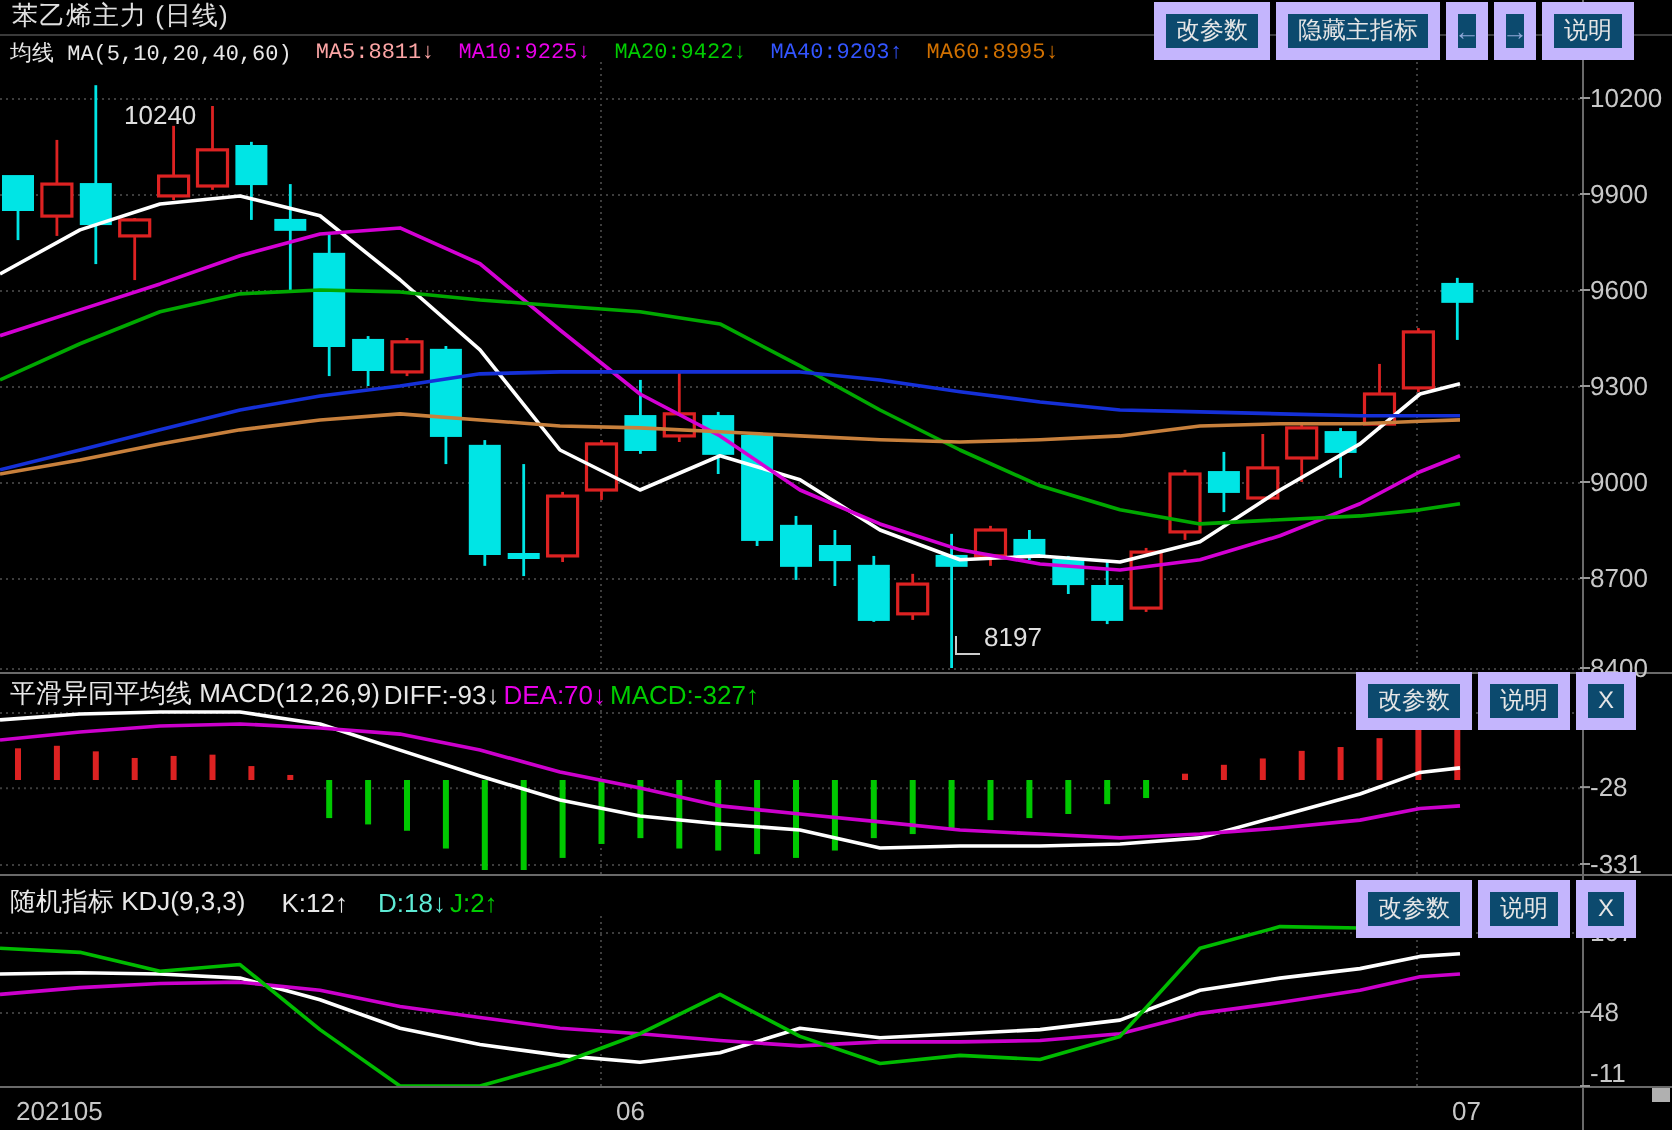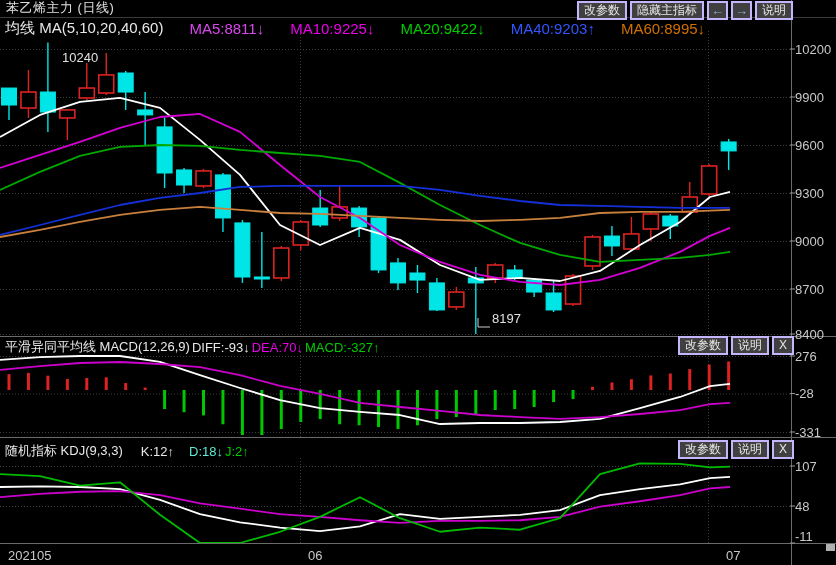--- a/index.html
+++ b/index.html
@@ -4,25 +4,25 @@
 <style>
   html,body{margin:0;padding:0;background:#000;}
   body{width:836px;height:565px;position:relative;overflow:hidden;
        font-family:"Liberation Sans", sans-serif;}
   .screen{position:absolute;inset:0;}
   #chart{position:absolute;left:0;top:0;}
   .row{position:absolute;display:flex;align-items:center;white-space:nowrap;}
   .title-row{left:6px;top:1px;height:16px;align-items:flex-end;}
   .title{color:#e0e0e0;font-size:13px;letter-spacing:0.5px;}
   .toolbar{position:absolute;left:577px;top:1px;display:flex;gap:3px;}
-  .btn{background:#404040;border:2px solid #c4b5fd;color:#e6e6e6;font-size:12px;
-       line-height:13px;height:19px;padding:1px 5px;font-family:inherit;cursor:default;
+  .btn{background:#0c4a6e;border:6px solid #c4b5fd;color:#e6e6e6;font-size:12px;
+       line-height:13px;height:29px;padding:1px 5px;font-family:inherit;cursor:default;
        display:inline-flex;align-items:center;justify-content:center;box-sizing:border-box;}
   .btn.arrow{width:21px;color:#8fa8d8;font-weight:bold;font-size:13px;padding:1px 2px;}
-  .ma-row{left:5px;top:19px;gap:26px;font-size:15px;}
+  .ma-row{left:5px;top:19px;gap:12px;font-size:11px;font-family:Liberation Mono, monospace;}
   .ind-row{left:5px;gap:2px;font-size:13px;}
   .macd-row{top:338px;}
   .kdj-row{top:442px;text-align:right;}
   .ind-btns{position:absolute;left:678px;display:flex;gap:3px;}
   .macd-btns{top:336px;}
   .kdj-btns{top:440px;}
   .date-label{position:absolute;top:548px;color:#c8c8c8;font-size:13px;}
   .grip{position:absolute;left:826px;top:544px;width:9px;height:7px;background:#b0b0b0;}
 </style>
 </head>
@@ -238,21 +238,21 @@
         <span>←</span>
       </button>
     <button class="btn arrow">
         <span>→</span>
       </button>
     <button class="btn">说明</button>
   </div>
 
   <div class="row ma-row">
     <span style="color: rgb(232, 232, 232);">均线 MA(5,10,20,40,60)</span>
-    <span style="color: #d946ef;">MA5:8811↓</span>
+    <span style="color: #fca5a5;">MA5:8811↓</span>
     <span style="color: rgb(232, 0, 232);">MA10:9225↓</span>
     <span style="color: rgb(0, 204, 0);">MA20:9422↓</span>
     <span style="color: rgb(51, 85, 255);">MA40:9203↑</span>
     <span style="color: rgb(208, 112, 0);">MA60:8995↓</span>
   </div>
 
   <div class="row ind-row macd-row">
     <span style="color: rgb(232, 232, 232);">平滑异同平均线 MACD(12,26,9)</span>
     <span style="color: rgb(232, 232, 232);">DIFF:-93↓</span>
     <span style="color: rgb(232, 0, 232);">DEA:70↓</span>

